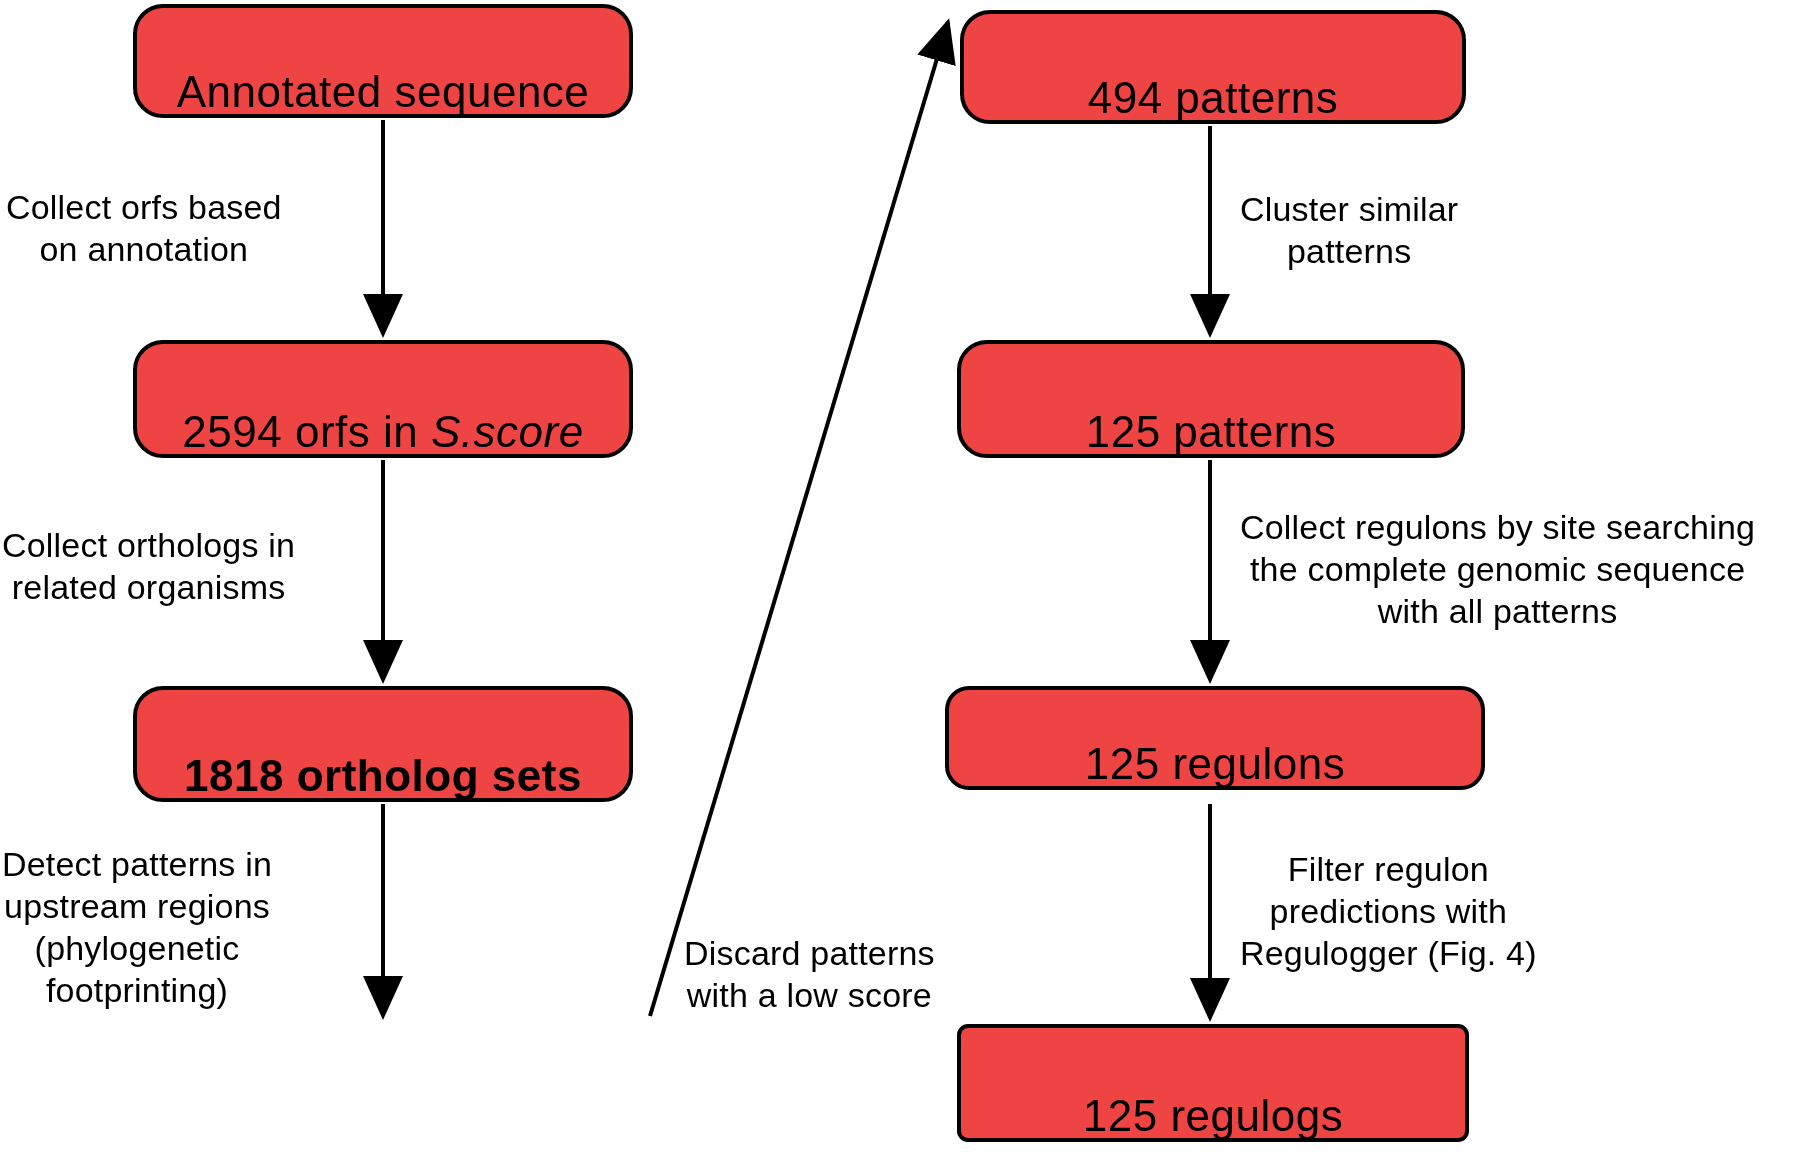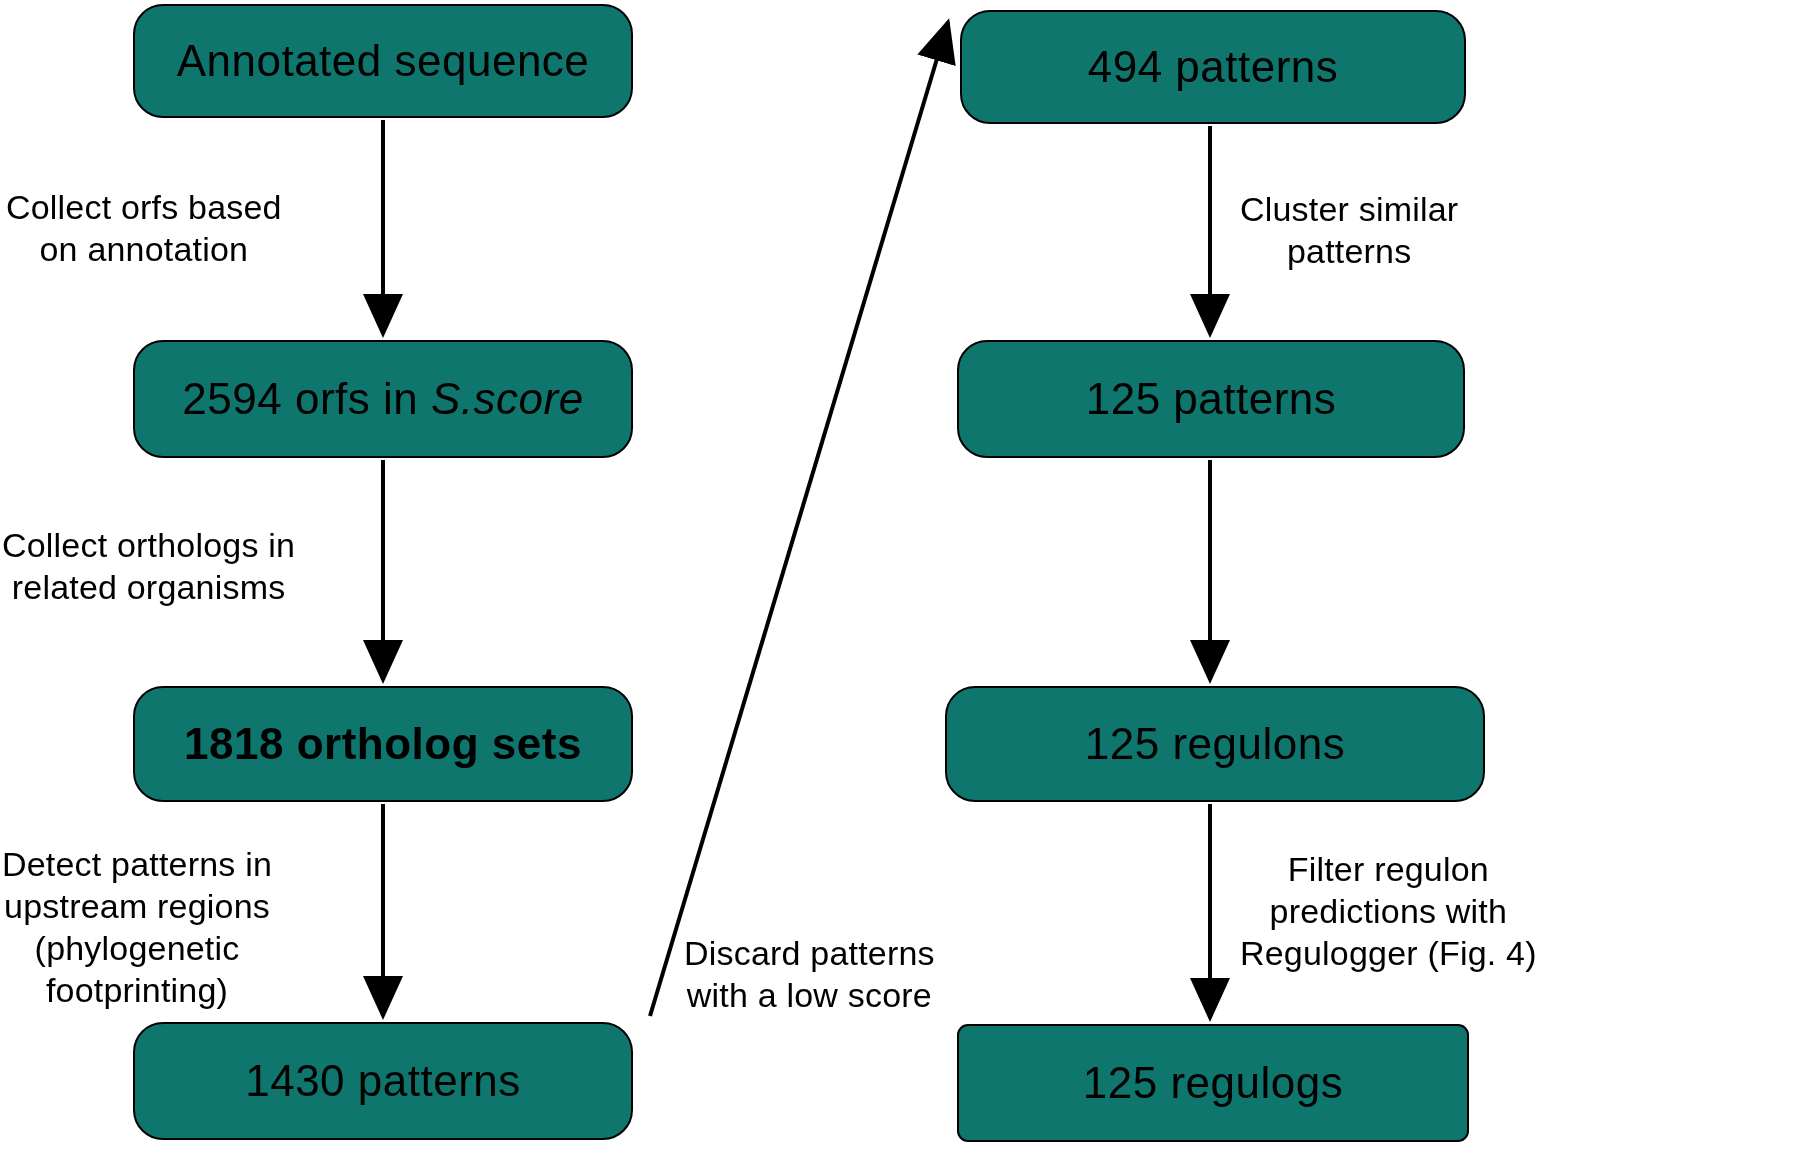--- a/index.html
+++ b/index.html
@@ -22,25 +22,25 @@
     top: 0;
     pointer-events: none;
   }
   .arrows line {
     stroke: #000000;
     stroke-width: 4;
   }
   .node {
     position: absolute;
     box-sizing: border-box;
-    border: 2px solid #000000;
+    border: 4px solid #000000;
     border-radius: 30px;
-    background: #0f766e;
+    background: #ef4444;
     display: flex;
-    align-items: center;
+    align-items: flex-end;
     justify-content: center;
   }
   .node-text {
     font-size: 44px;
     line-height: 1;
     white-space: nowrap;
     letter-spacing: 0.5px;
   }
   .node-text i {
     font-style: italic;
@@ -53,21 +53,21 @@
     letter-spacing: 0.2px;
     text-align: center;
   }
   
   #n-l1 { left: 133px; top: 4px;    width: 500px; height: 114px; }
   #n-l2 { left: 133px; top: 340px;  width: 500px; height: 118px; }
   #n-l3 { left: 133px; top: 686px;  width: 500px; height: 116px; font-weight: bold; }
   #n-l4 { left: 133px; top: 1022px; width: 500px; height: 118px; }
   #n-r1 { left: 960px; top: 10px;   width: 506px; height: 114px; }
   #n-r2 { left: 957px; top: 340px;  width: 508px; height: 118px; }
-  #n-r3 { left: 945px; top: 686px;  width: 540px; height: 116px; }
+  #n-r3 { left: 945px; top: 686px;  width: 540px; height: 104px; border-radius: 24px; }
   #n-r4 { left: 957px; top: 1024px; width: 512px; height: 118px; border-radius: 11px; }
   
   #lab-collect-orfs      { left: 6px;    top: 186px; }
   #lab-collect-orthologs { left: 2px;    top: 524px; }
   #lab-detect-patterns   { left: 2px;    top: 843px; }
   #lab-discard-patterns  { left: 684px;  top: 932px; }
   #lab-cluster-patterns  { left: 1240px; top: 188px; }
   #lab-collect-regulons  { left: 1240px; top: 506px; }
   #lab-filter-regulons   { left: 1240px; top: 848px; }
 </style>
@@ -96,23 +96,20 @@
   </div>
 
   <div class="node" id="n-l2">
     <span class="node-text"><span>2594 orfs in </span><i>S.score</i></span>
   </div>
 
   <div class="node" id="n-l3">
     <span class="node-text">1818 ortholog sets</span>
   </div>
 
-  <div class="node" id="n-l4">
-    <span class="node-text">1430 patterns</span>
-  </div>
 
   <div class="node" id="n-r1">
     <span class="node-text">494 patterns</span>
   </div>
 
   <div class="node" id="n-r2">
     <span class="node-text">125 patterns</span>
   </div>
 
   <div class="node" id="n-r3">
@@ -133,18 +130,21 @@
 upstream regions
 (phylogenetic
 footprinting)</div>
 
   <div class="edge-label" id="lab-discard-patterns">Discard patterns
 with a low score</div>
 
   <div class="edge-label" id="lab-cluster-patterns">Cluster similar
 patterns</div>
 
+  <div class="edge-label" id="lab-collect-regulons">Collect regulons by site searching
+the complete genomic sequence
+with all patterns</div>
 
   <div class="edge-label" id="lab-filter-regulons">Filter regulon
 predictions with
 Regulogger (Fig. 4)</div>
 
 </div>
 
 </body></html>

